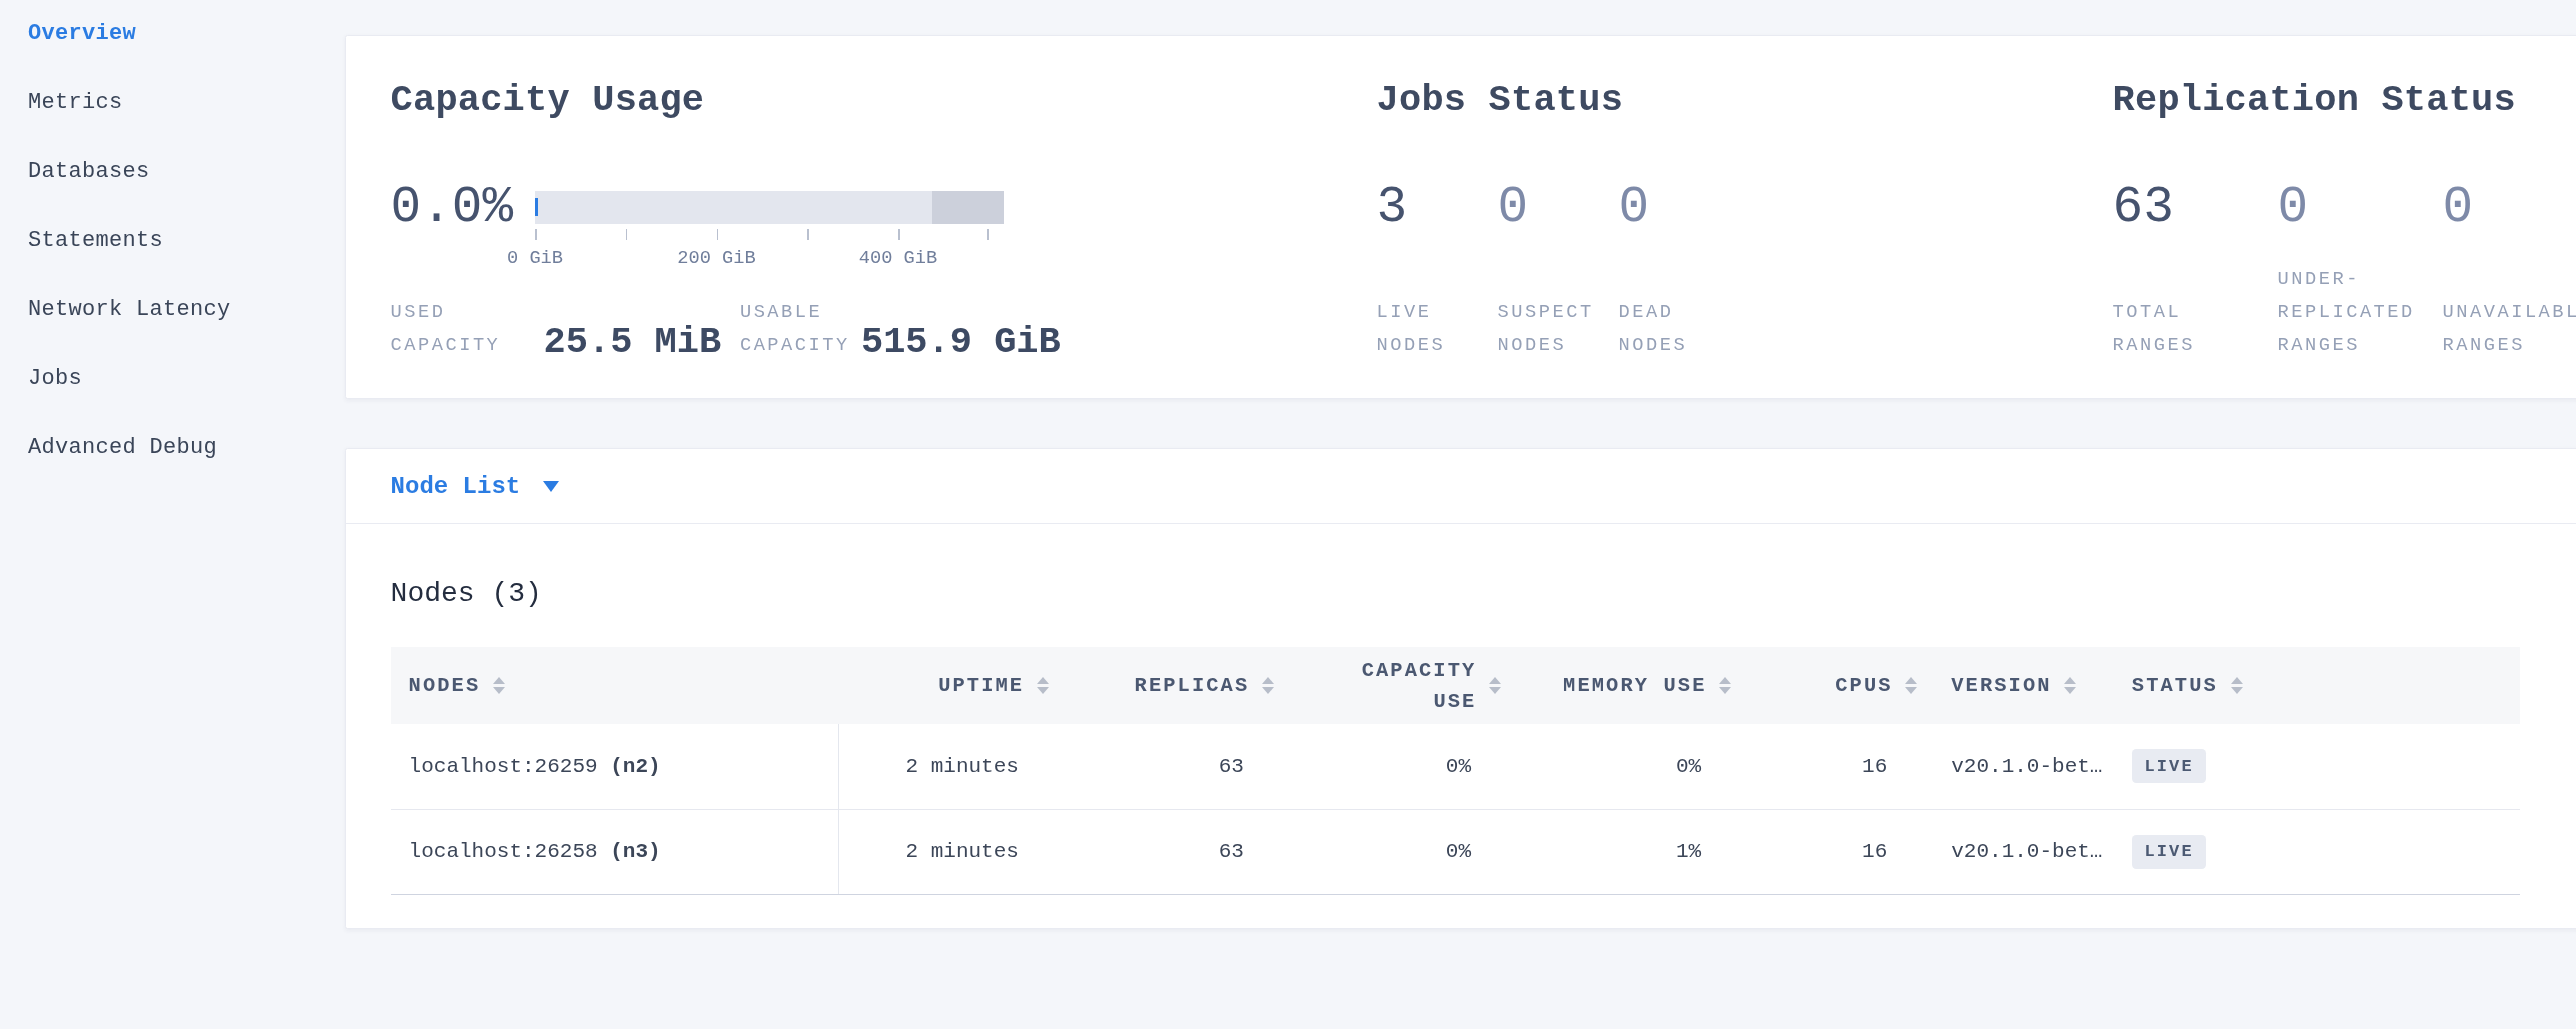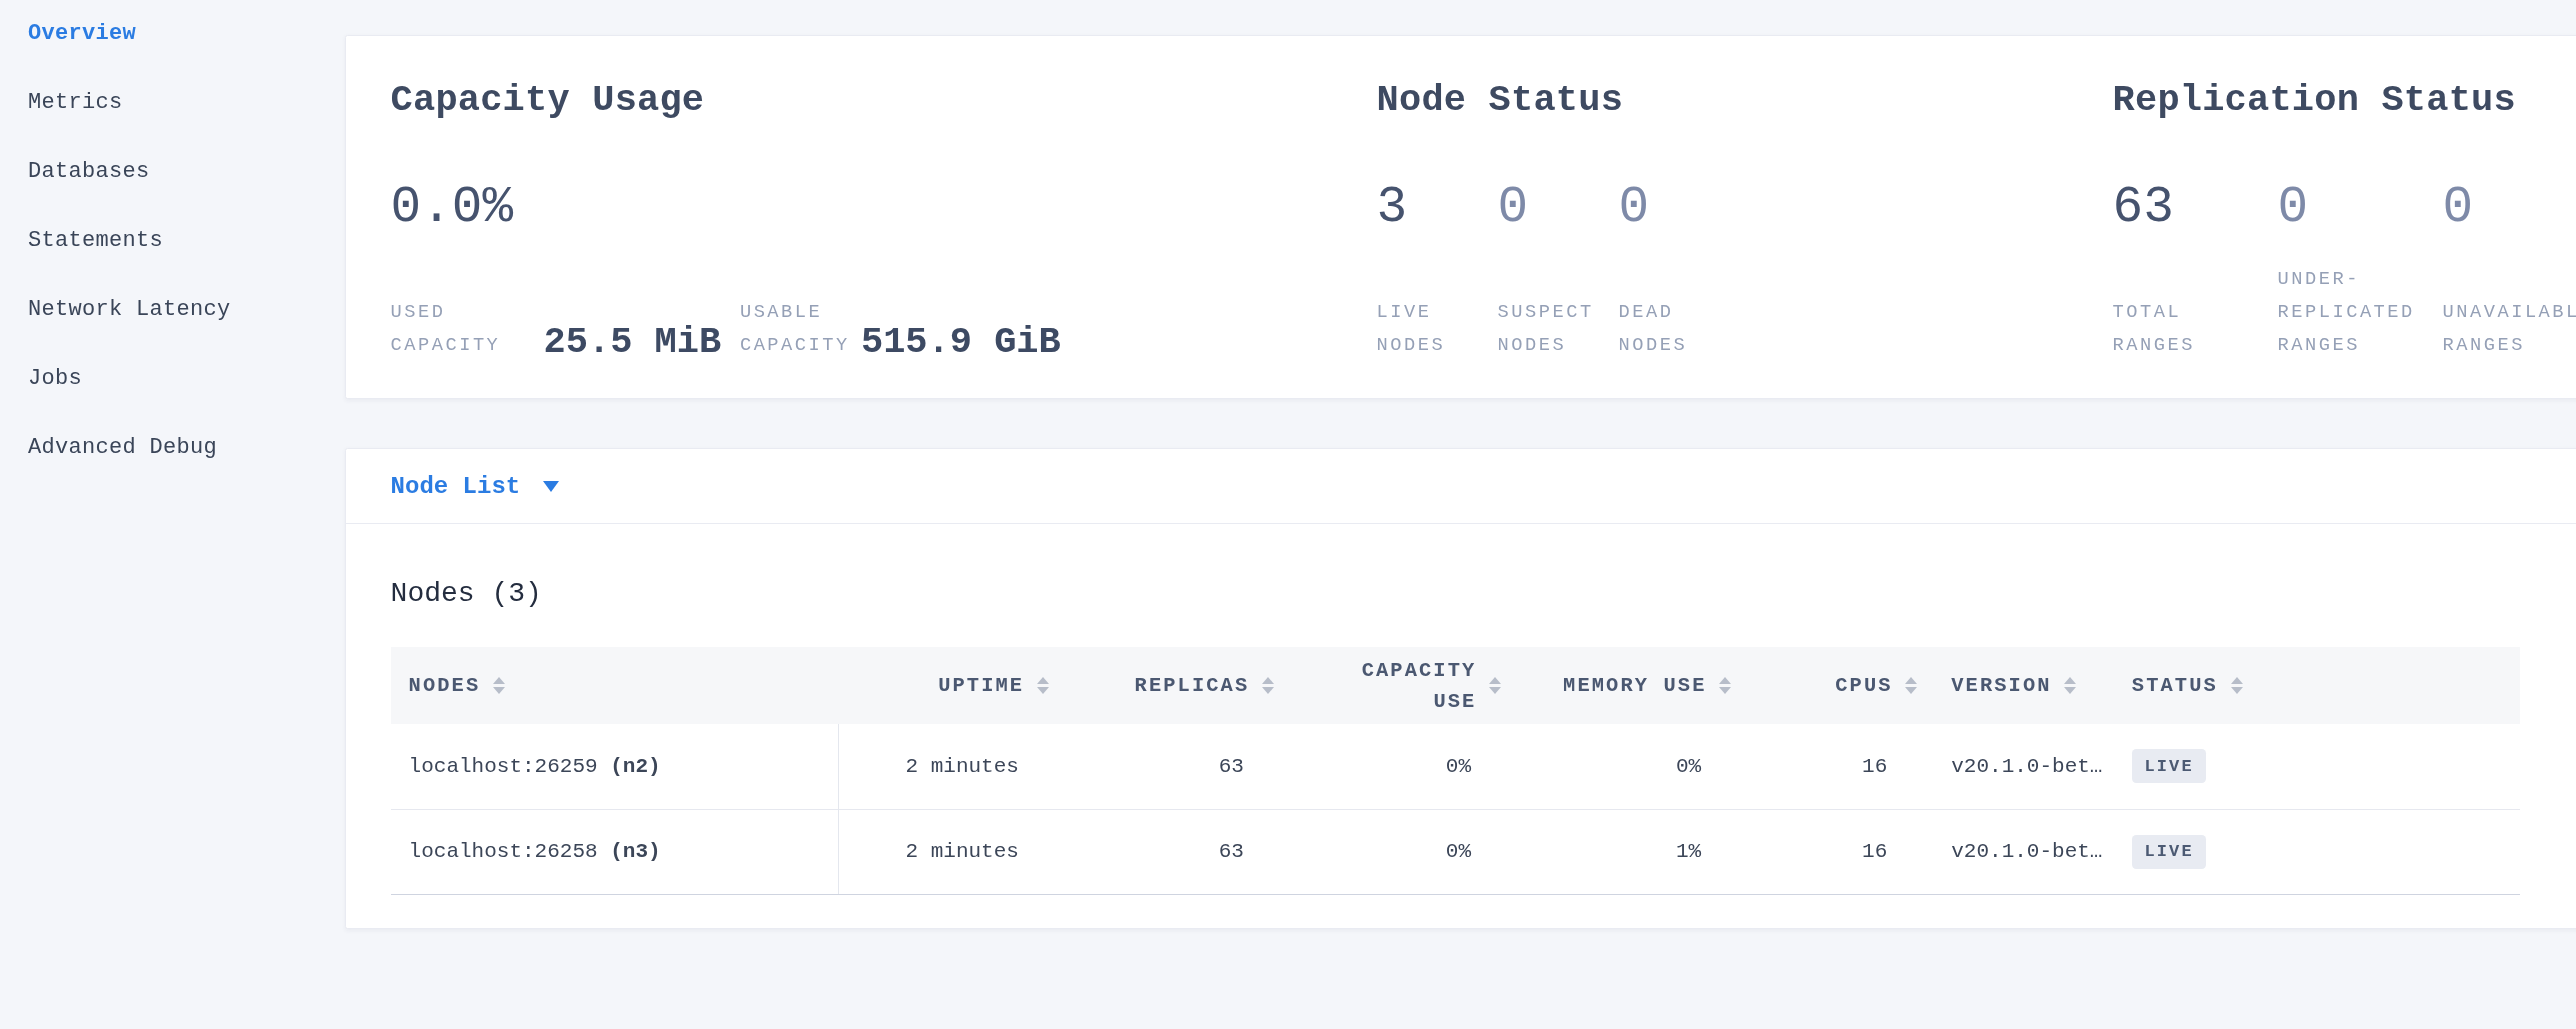--- a/index.html
+++ b/index.html
@@ -125,41 +125,60 @@
   </aside>
 
   <main class="main">
 
     <section class="card card-top">
 
       <div class="sec sec-capacity">
         <h3 class="sec-title">Capacity Usage</h3>
         <div class="cap-row">
           <div class="big-num dark">0.0%</div>
+          <div class="gauge">
+            <div class="gauge-bar">
+              <div class="gauge-other"></div>
+              <div class="gauge-used"></div>
+            </div>
+            <div class="gauge-ticks">
+              <div class="gtick" style="left:0%"></div>
+              <div class="gtick" style="left:19.35%"></div>
+              <div class="gtick" style="left:38.7%"></div>
+              <div class="gtick" style="left:58.05%"></div>
+              <div class="gtick" style="left:77.4%"></div>
+              <div class="gtick" style="left:96.4%"></div>
+            </div>
+            <div class="gauge-lbls">
+              <span style="left:0%">0 GiB</span>
+              <span style="left:38.7%">200 GiB</span>
+              <span style="left:77.4%">400 GiB</span>
+            </div>
+          </div>
         </div>
         <div class="cap-stats">
           <div class="cap-stat">
             <div class="mini-label lblock-1">
               <span>USED</span>
               <span>CAPACITY</span>
             </div>
             <div class="cap-value">25.5 MiB</div>
           </div>
           <div class="cap-stat">
             <div class="mini-label lblock-2">
               <span>USABLE</span>
               <span>CAPACITY</span>
             </div>
             <div class="cap-value">515.9 GiB</div>
           </div>
         </div>
       </div>
 
       <div class="sec sec-nodes">
-        <h3 class="sec-title">Node Status</h3>
+        <h3 class="sec-title">Jobs Status</h3>
         <div class="stat-row">
           <div class="stat-col w-node">
             <div class="stat-num dark">3</div>
             <div class="mini-label">
               <span>LIVE</span>
               <span>NODES</span>
             </div>
           </div>
           <div class="stat-col w-node">
             <div class="stat-num">0</div>

